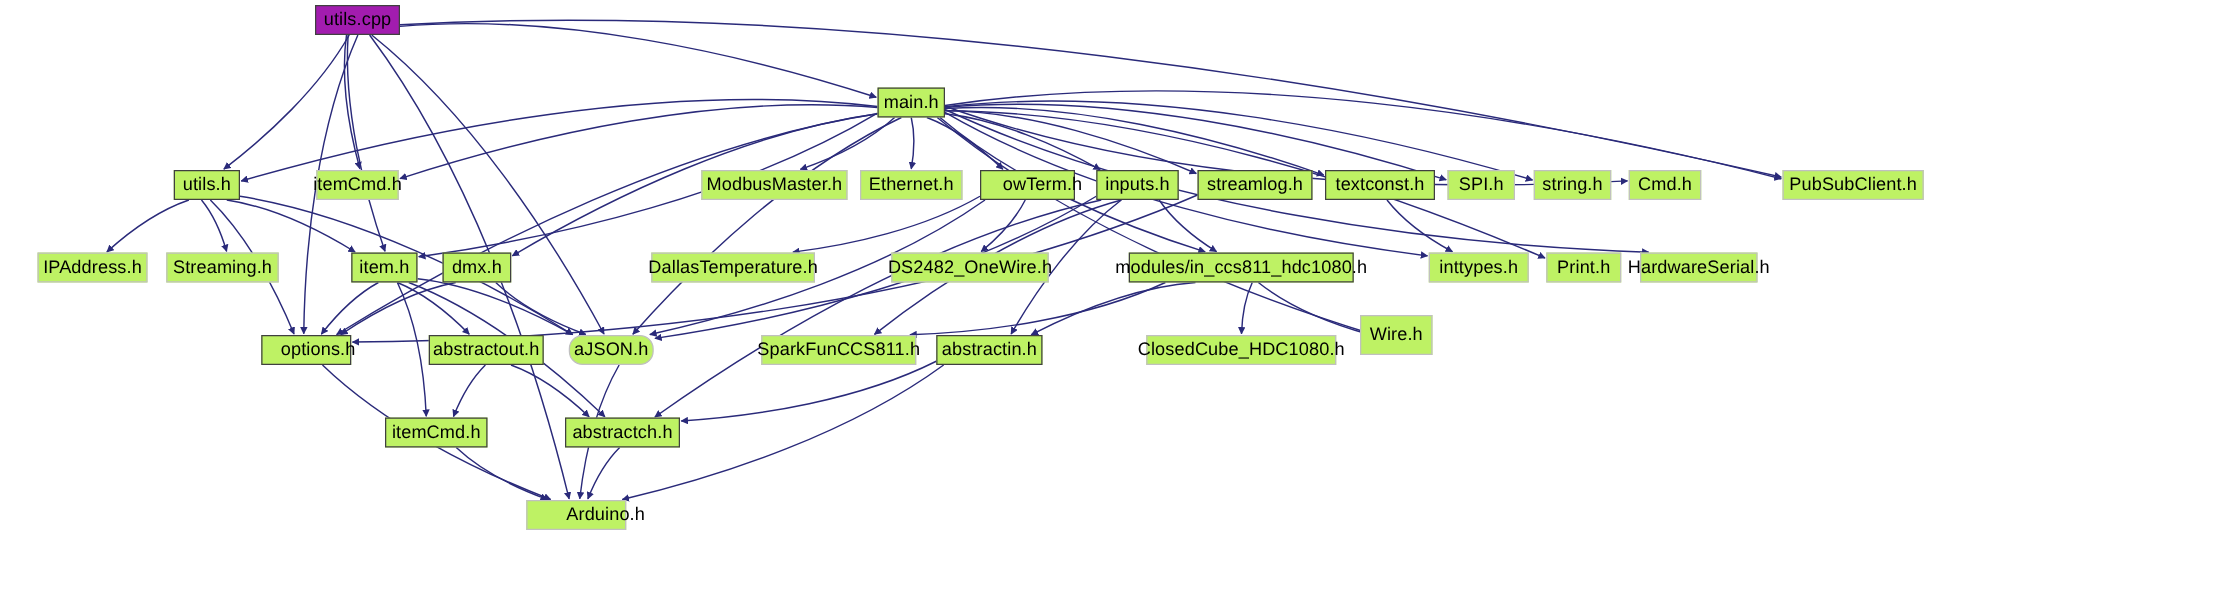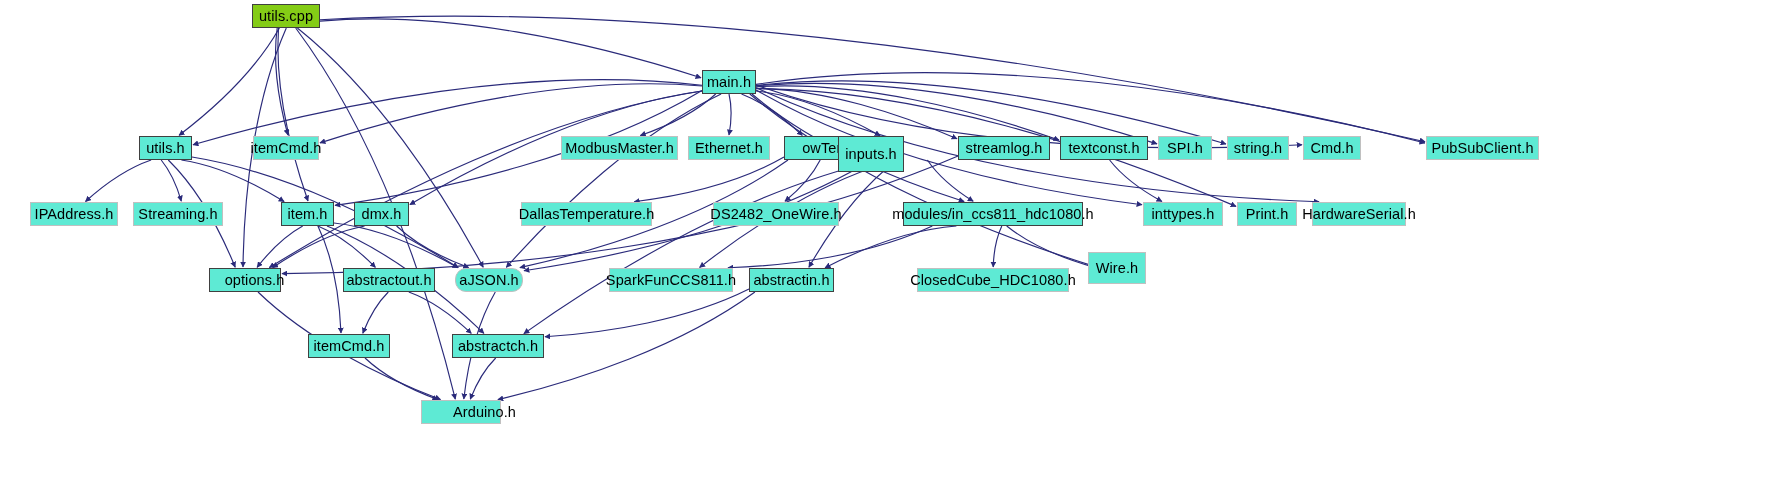--- a/index.html
+++ b/index.html
@@ -24,33 +24,33 @@
     width: 1770px;
     height: 485px;
     pointer-events: none;
   }
   .node {
     position: absolute;
     box-sizing: border-box;
     display: flex;
     align-items: center;
     justify-content: center;
-    background: #5eead4;
+    background: #bef264;
     border: 1px solid #c0c0c0;
     color: #000000;
     font-size: 14.5px;
     line-height: 1;
     white-space: nowrap;
     letter-spacing: 0.1px;
   }
   .node.thick {
     border: 1.6px solid #404040;
   }
   .node.root {
-    background: #84cc16;
+    background: #a21caf;
     border: 1.6px solid #404040;
   }
   .node-label {
     display: block;
     padding: 0 6px;
   }
 </style>
 </head>
 <body>
 
@@ -144,21 +144,21 @@
       </div>
       <div class="node" style="left: 561px; top: 136px; width: 117px; height: 24px;">
         <span class="node-label">ModbusMaster.h</span>
       </div>
       <div class="node" style="left: 688px; top: 136px; width: 82px; height: 24px;">
         <span class="node-label">Ethernet.h</span>
       </div>
       <div class="node thick" style="left: 784px; top: 136px; width: 76px; height: 24px; padding-left: 24px;">
         <span class="node-label">owTerm.h</span>
       </div>
-      <div class="node thick" style="left: 838px; top: 136px; width: 66px; height: 36px;">
+      <div class="node thick" style="left: 877px; top: 136px; width: 66px; height: 24px;">
         <span class="node-label">inputs.h</span>
       </div>
       <div class="node thick" style="left: 958px; top: 136px; width: 92px; height: 24px;">
         <span class="node-label">streamlog.h</span>
       </div>
       <div class="node thick" style="left: 1060px; top: 136px; width: 88px; height: 24px;">
         <span class="node-label">textconst.h</span>
       </div>
       <div class="node" style="left: 1158px; top: 136px; width: 54px; height: 24px;">
         <span class="node-label">SPI.h</span>

